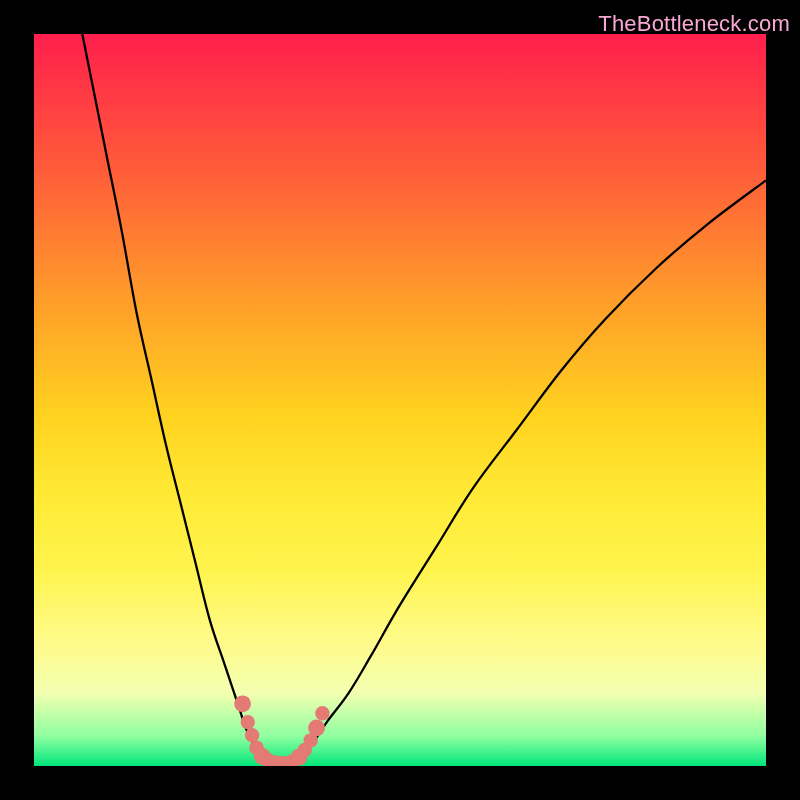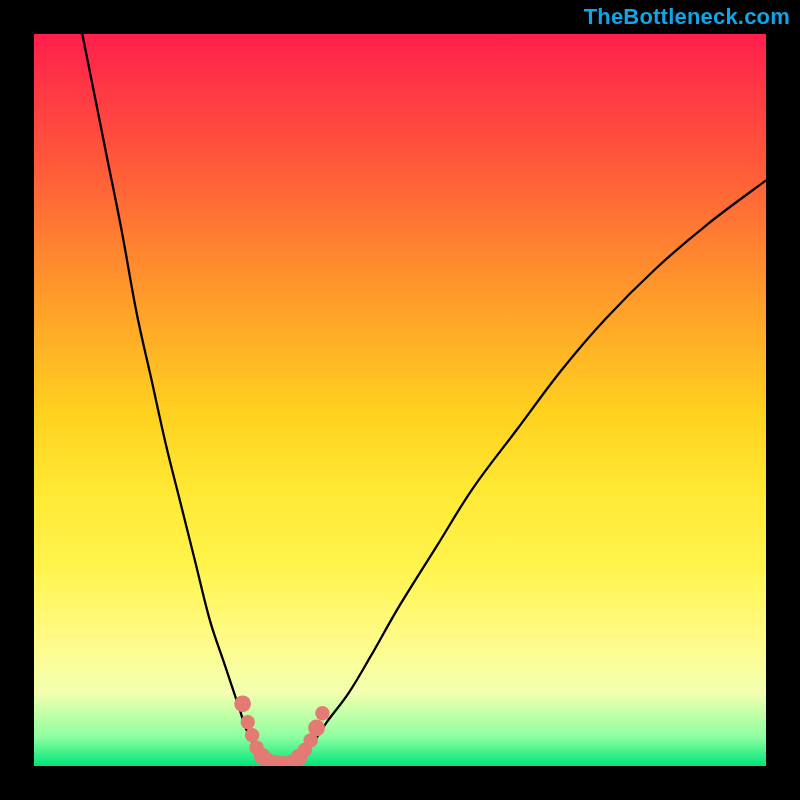--- a/index.html
+++ b/index.html
@@ -34,25 +34,25 @@
       #ffe833 62%,
       #fff44d 73%,
       #fffb8a 83%,
       #f3ffb0 90%,
       #8effa0 96%,
       #00e57a 100%
     );
   }
   .watermark {
     position: absolute;
-    top: 4px;
+    top: 11px;
     right: 10px;
-    color: #0ea5e9;
+    color: #f9a8d4;
     font-size: 22px;
-    font-weight: 700;
+    font-weight: 400;
     letter-spacing: 0.2px;
     user-select: none;
   }
   svg.curves {
     position: absolute;
     top: 0;
     left: 0;
     width: 732px;
     height: 732px;
   }

